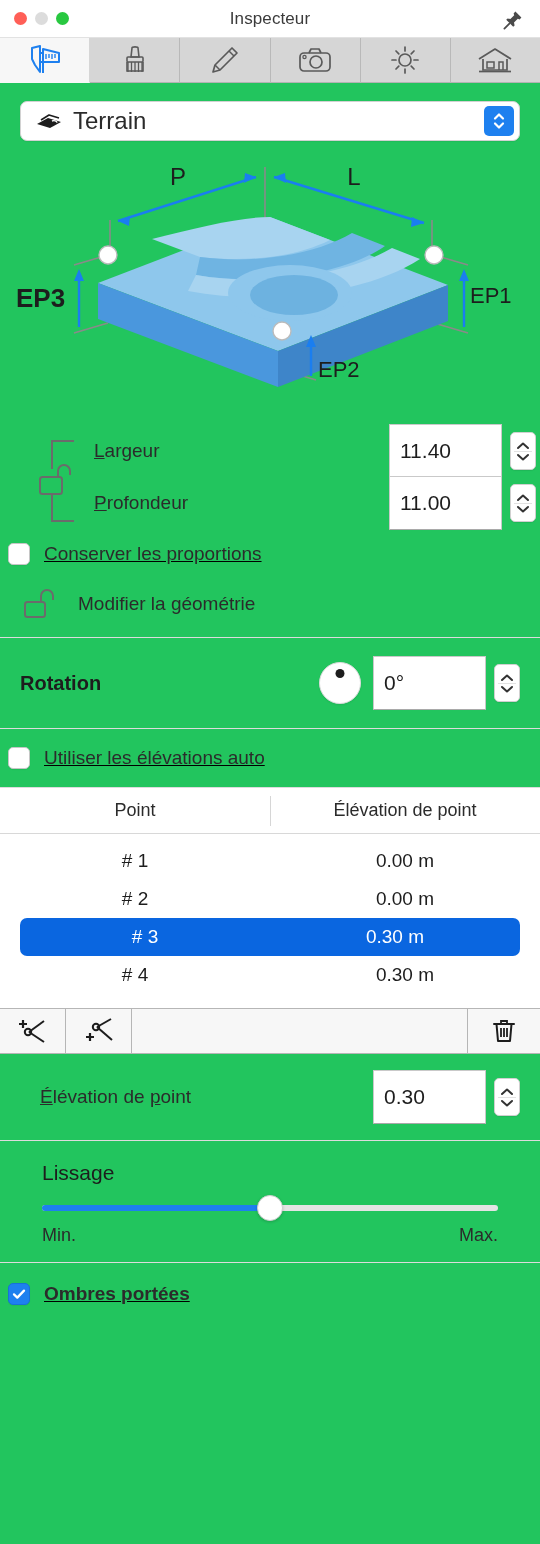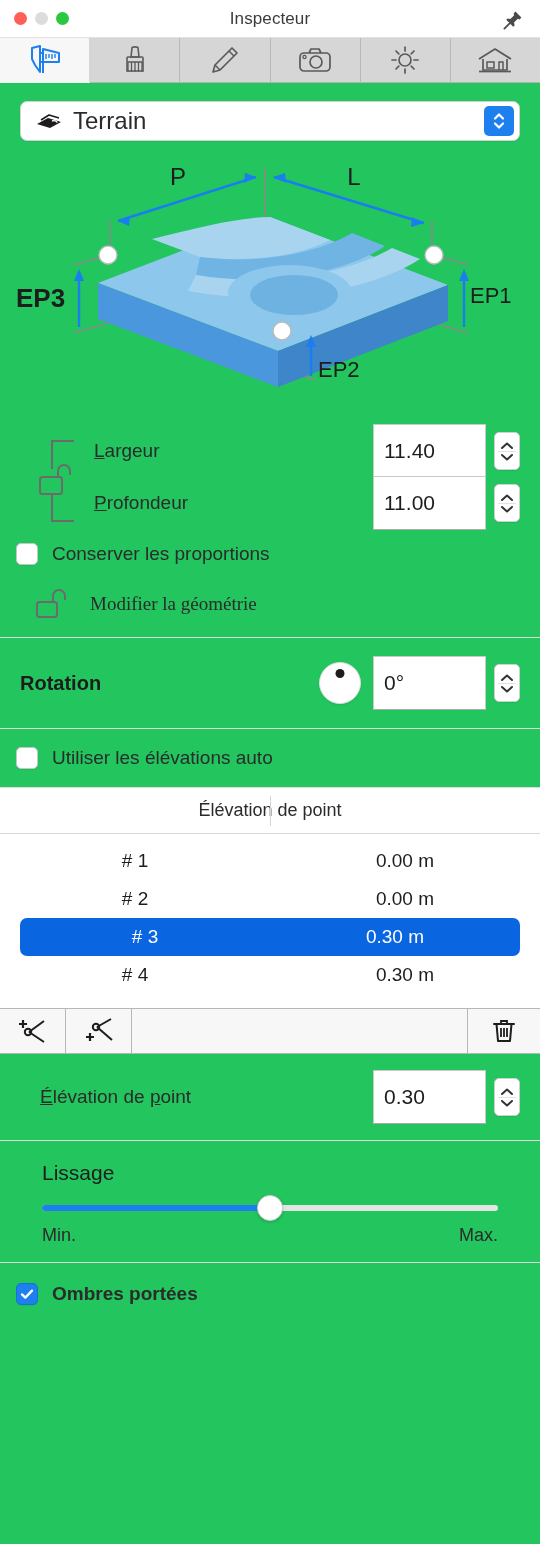--- a/index.html
+++ b/index.html
@@ -59,55 +59,55 @@
   .popup-stepper {
     position: absolute; right: 5px; top: 4px; width: 30px; height: 30px;
     background: #1e80ef; border-radius: 5px;
     display: flex; flex-direction: column; align-items: center; justify-content: center;
   }
 
   
   .diagram { width: 540px; height: 250px; display: block; }
 
   
-  .dims { position: relative; padding: 20px 20px 0 20px; }
+  .dims { position: relative; padding: 20px 4px 0 20px; }
   .dim-row { display: flex; align-items: center; height: 52px; }
   .dim-bracket { width: 52px; height: 96px; position: absolute; left: 32px; top: 28px; }
   .dim-label { font-size: 19px; color: #2b2b2b; margin-left: 74px; }
   .dim-label u { text-decoration: underline; }
   .spacer { flex: 1; }
   .numfield {
     width: 113px; height: 54px; background: #fff;
     border: 1px solid #c9c9c9; border-bottom-color: #a9a9a9; border-radius: 0;
     display: flex; align-items: center; padding-left: 10px;
     font-size: 21px; color: #1d1d1d;
   }
   .stepper {
     width: 26px; height: 38px; margin-left: 8px; background: #fff;
     border: 1px solid #d0d0d0; border-radius: 5px;
     display: flex; flex-direction: column; align-items: center; justify-content: center;
     box-shadow: 0 1px 1px rgba(0,0,0,.07);
   }
   .stepper .sep { width: 18px; height: 1px; background: #e2e2e2; }
 
   
-  .checkrow { display: flex; align-items: center; padding: 14px 16px; }
+  .checkrow { display: flex; align-items: center; padding: 14px 8px; text-decoration: underline; }
   .cbox {
     width: 22px; height: 22px; border-radius: 5px; background: #fff;
     border: 1px solid #c6c6c6; flex: none;
     box-shadow: 0 1px 1px rgba(0,0,0,.05);
   }
   .cbox.checked {
     background: #1e80ef; border-color: #1771d8;
     display: flex; align-items: center; justify-content: center;
   }
   .checklabel { font-size: 19px; color: #2b2b2b; margin-left: 14px; }
 
   
-  .lockrow { display: flex; align-items: center; padding: 10px 20px 18px 20px; font-family: Liberation Serif, serif; }
+  .lockrow { display: flex; align-items: center; padding: 10px 20px 18px 8px; }
   .lockrow .pad { width: 34px; height: 30px; margin-left: 14px; flex: none; }
   .lockrow .txt { font-size: 19px; color: #2b2b2b; margin-left: 22px; }
 
   
   .rotrow { display: flex; align-items: center; padding: 18px 20px; }
   .rot-label { font-size: 20px; font-weight: bold; color: #1d1d1d; }
   .dial {
     width: 42px; height: 42px; border-radius: 50%; background: #fff;
     border: 1px solid #dcdcdc; position: relative; margin-right: 12px;
     box-shadow: 0 1px 2px rgba(0,0,0,.08);
@@ -402,20 +402,21 @@
 
   <div class="checkrow" style="padding-top:18px;padding-bottom:18px;">
     <span class="cbox"></span>
     <span class="checklabel">Utiliser les élévations auto</span>
   </div>
 
   <div class="divider"></div>
 
   <div class="table">
     <div class="thead">
+      <div class="th th-point">Point</div>
       <div class="col-sep"></div>
       <div class="th th-elev">Élévation de point</div>
     </div>
     <div style="padding-top:8px;">
       <div class="trow">
         <div class="c1"># 1</div>
         <div class="c2">0.00 m</div>
       </div>
       <div class="trow">
         <div class="c1"># 2</div>

